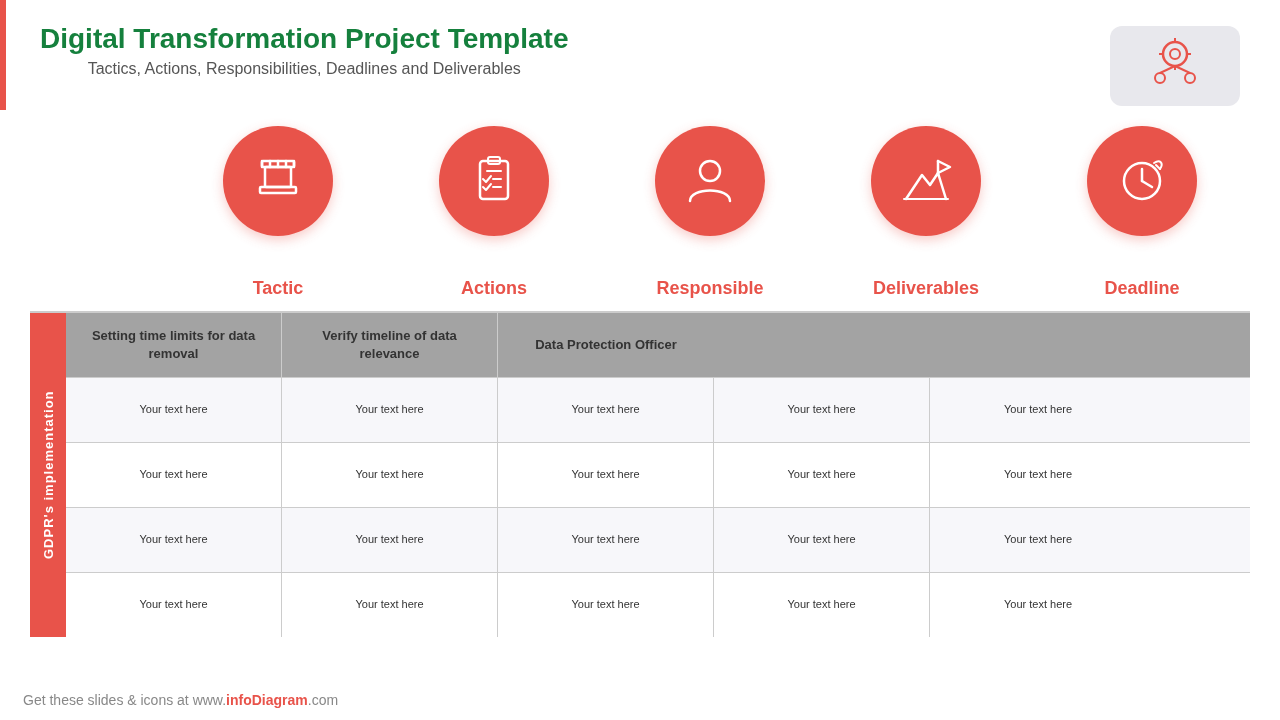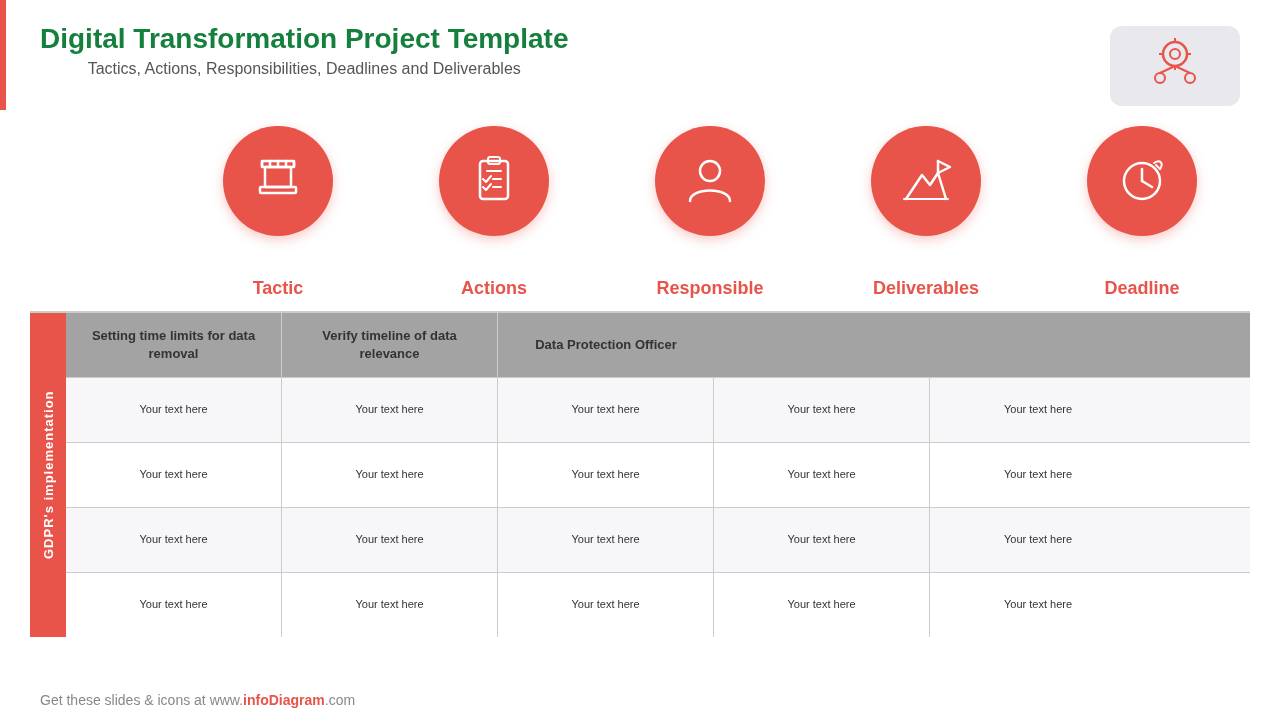--- a/index.html
+++ b/index.html
@@ -159,21 +159,21 @@
     }
     .cell.first-row {
       font-weight: 600;
       font-size: 13px;
     }
 
     
     .footer {
       position: absolute;
       bottom: 12px;
-      left: 40px;
+      left: 23px;
       font-size: 14px;
       color: #888888;
     }
     .footer span.brand {
       color: #e8534a;
       font-weight: 700;
     }
   </style>
 </head>
 <body>

